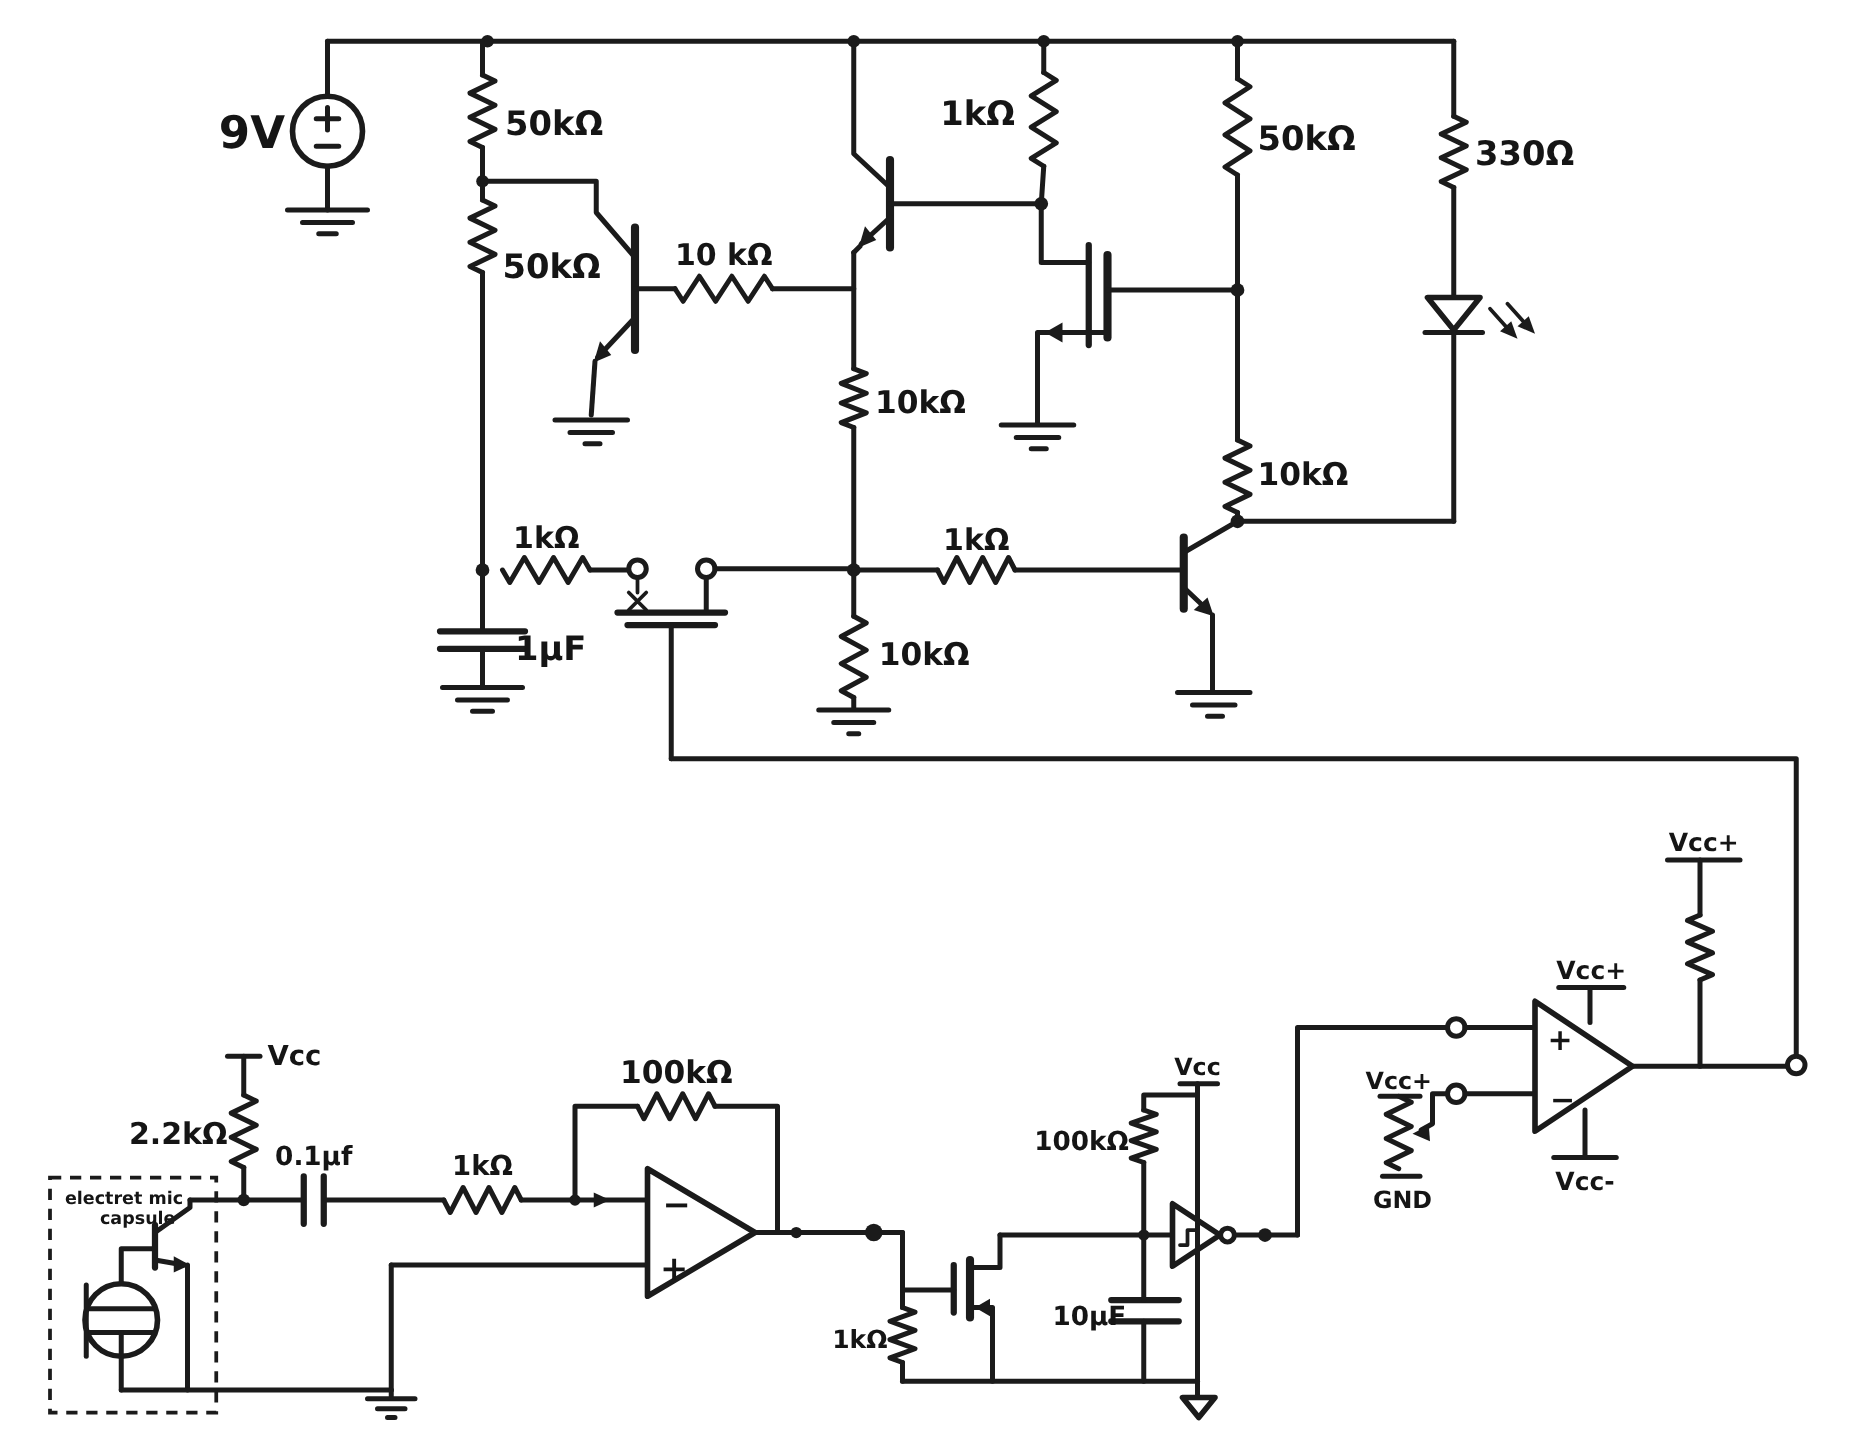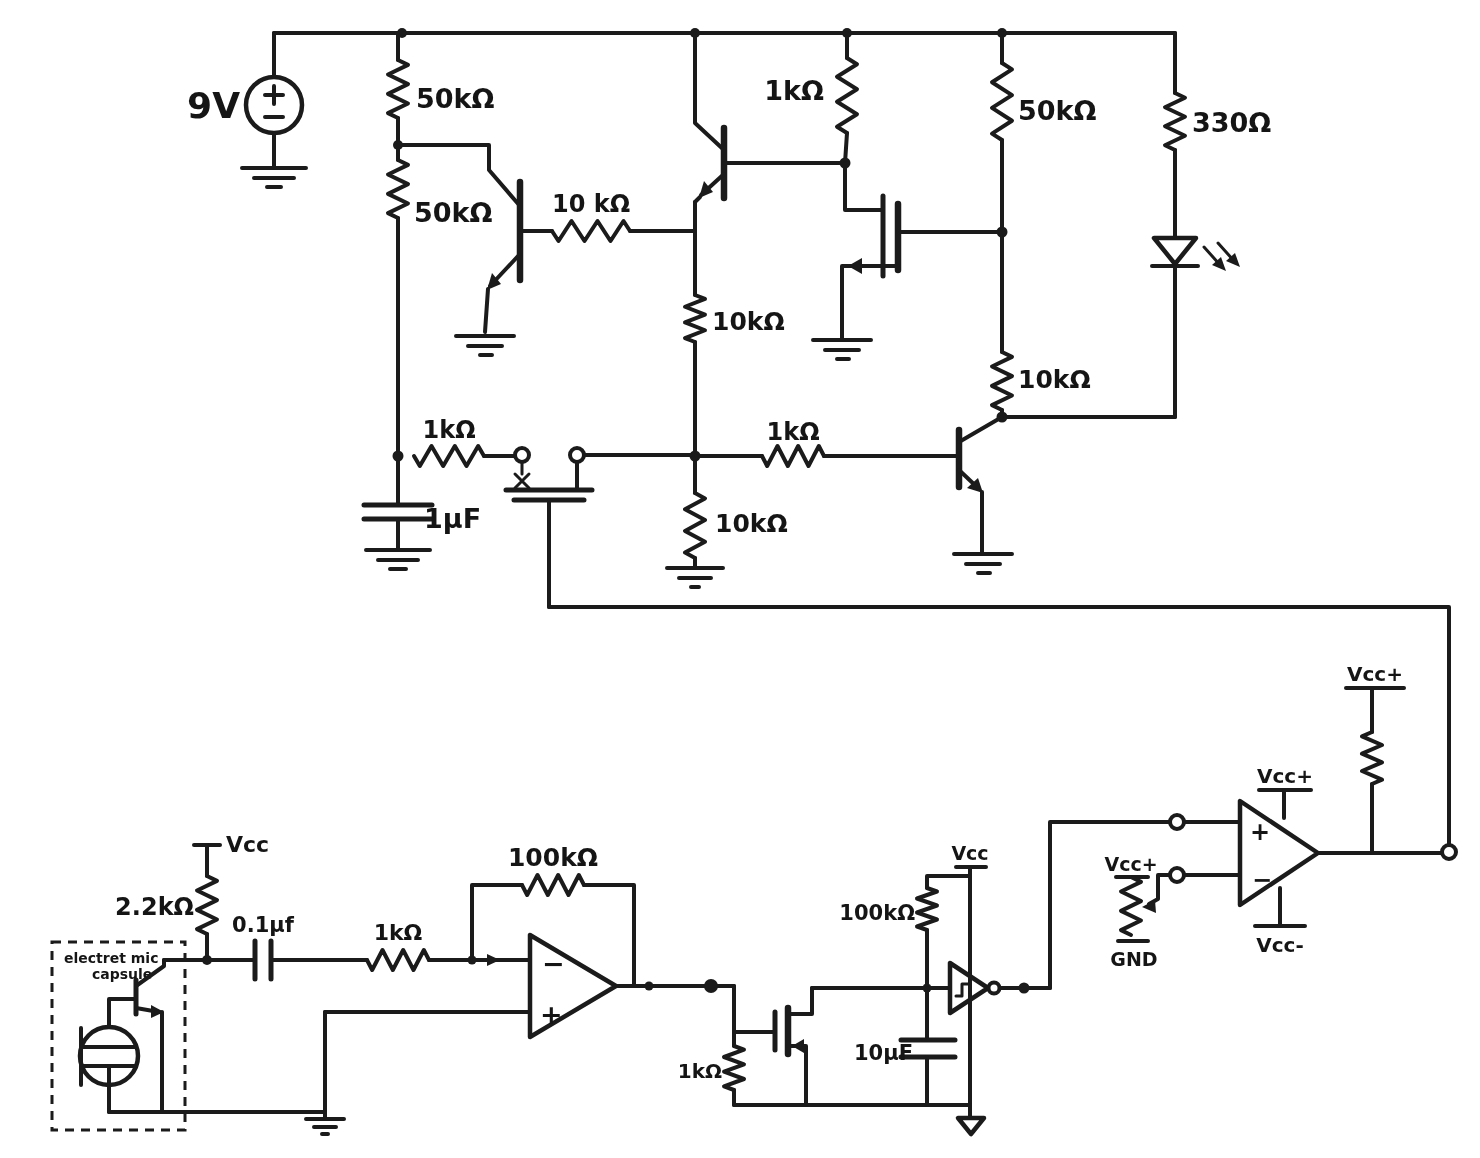--- a/index.html
+++ b/index.html
@@ -1,16 +1,16 @@
 <!DOCTYPE html>
 <html><head>
 <meta charset="utf-8">
 <style>
   html,body{margin:0;padding:0;background:#ffffff;}
-  .page{width:1264px;height:1158px;position:relative;background:#ffffff;margin-left:12px;}
+  .page{width:1264px;height:1158px;position:relative;background:#ffffff;}
   svg{display:block;}
   .w   {fill:none;stroke:#1b1b1b;stroke-width:4;stroke-linecap:round;stroke-linejoin:round;}
   .w5  {fill:none;stroke:#1b1b1b;stroke-width:5;stroke-linecap:round;stroke-linejoin:round;}
   .bar {fill:none;stroke:#1b1b1b;stroke-width:6.5;stroke-linecap:round;}
   .thin{fill:none;stroke:#1b1b1b;stroke-width:3;stroke-linecap:round;stroke-linejoin:round;}
   .dash{fill:none;stroke:#1b1b1b;stroke-width:3;stroke-dasharray:9 7;}
   .dot {fill:#1b1b1b;stroke:none;}
   .ah  {fill:#1b1b1b;stroke:none;}
   .dev {fill:#ffffff;stroke:#1b1b1b;stroke-width:4.5;stroke-linejoin:round;}
   .open{fill:#ffffff;stroke:#1b1b1b;stroke-width:4;}

